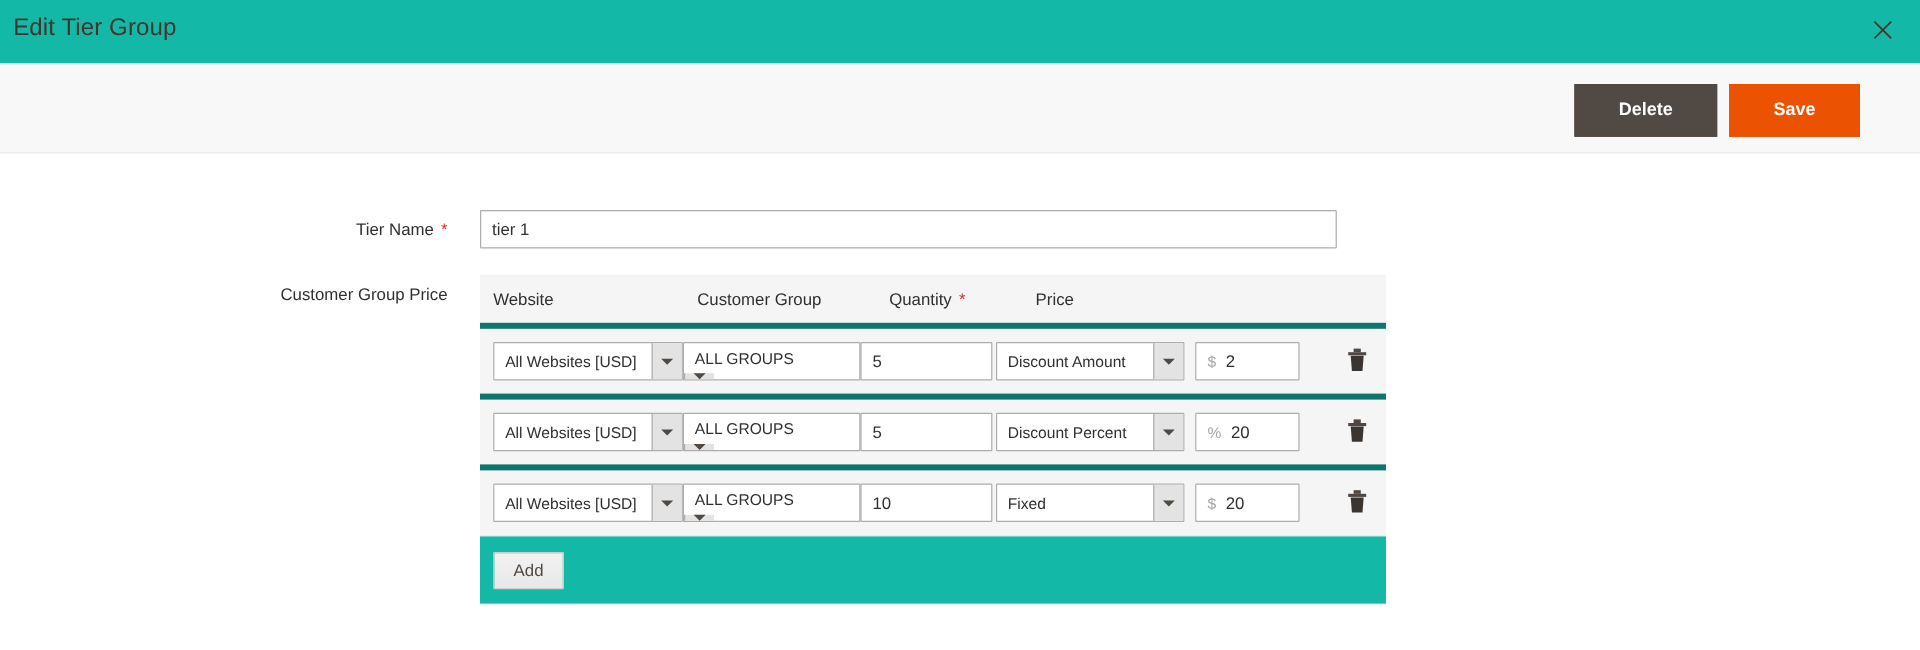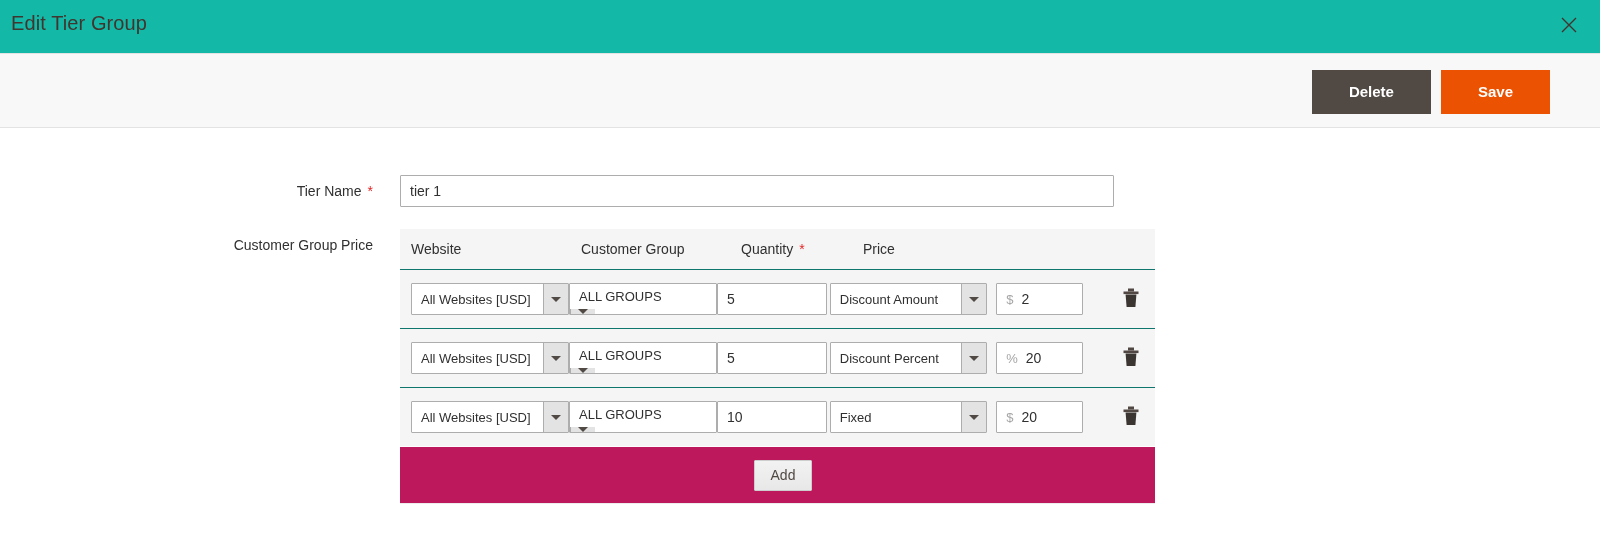--- a/index.html
+++ b/index.html
@@ -148,21 +148,21 @@
   .th-group     { width: 160px; }
   .th-qty       { width: 122px; }
   .th-price     { width: 180px; }
 
   .dr-row {
     display: flex;
     align-items: center;
     height: 59px;
     padding-left: 11px;
     background: #f5f5f5;
-    border-top: 1px solid #0f766e;
+    border-top: 5px solid #0f766e;
   }
   .dr-row:first-of-type { border-top: 1px solid #ffffff; }
 
   .cell { display: flex; align-items: center; }
   .cell-website { width: 170px; }
   .cell-group   { width: 160px; }
   .cell-qty     { width: 122px; }
   .cell-price   { width: 180px; }
   .cell-action  { width: 60px; display: flex; justify-content: flex-start; padding-left: 22px;}
 
@@ -253,23 +253,22 @@
     display: flex;
     align-items: center;
     justify-content: center;
   }
 
   .dr-foot {
     height: 57px;
     display: flex;
     align-items: center;
     padding-left: 11px;
-    background: #be185d;
+    background: #14b8a6;
     border-top: 1px solid #ffffff;
-    justify-content: center;
   }
   .btn-add {
     font-family: "Liberation Sans", sans-serif;
     font-size: 14px;
     color: #514943;
     background: linear-gradient(to bottom, #f2f2f2 0%, #e8e8e8 100%);
     border: 1px solid #cdcdcd;
     border-radius: 1px;
     padding: 7px 16px 8px;
     cursor: pointer;

